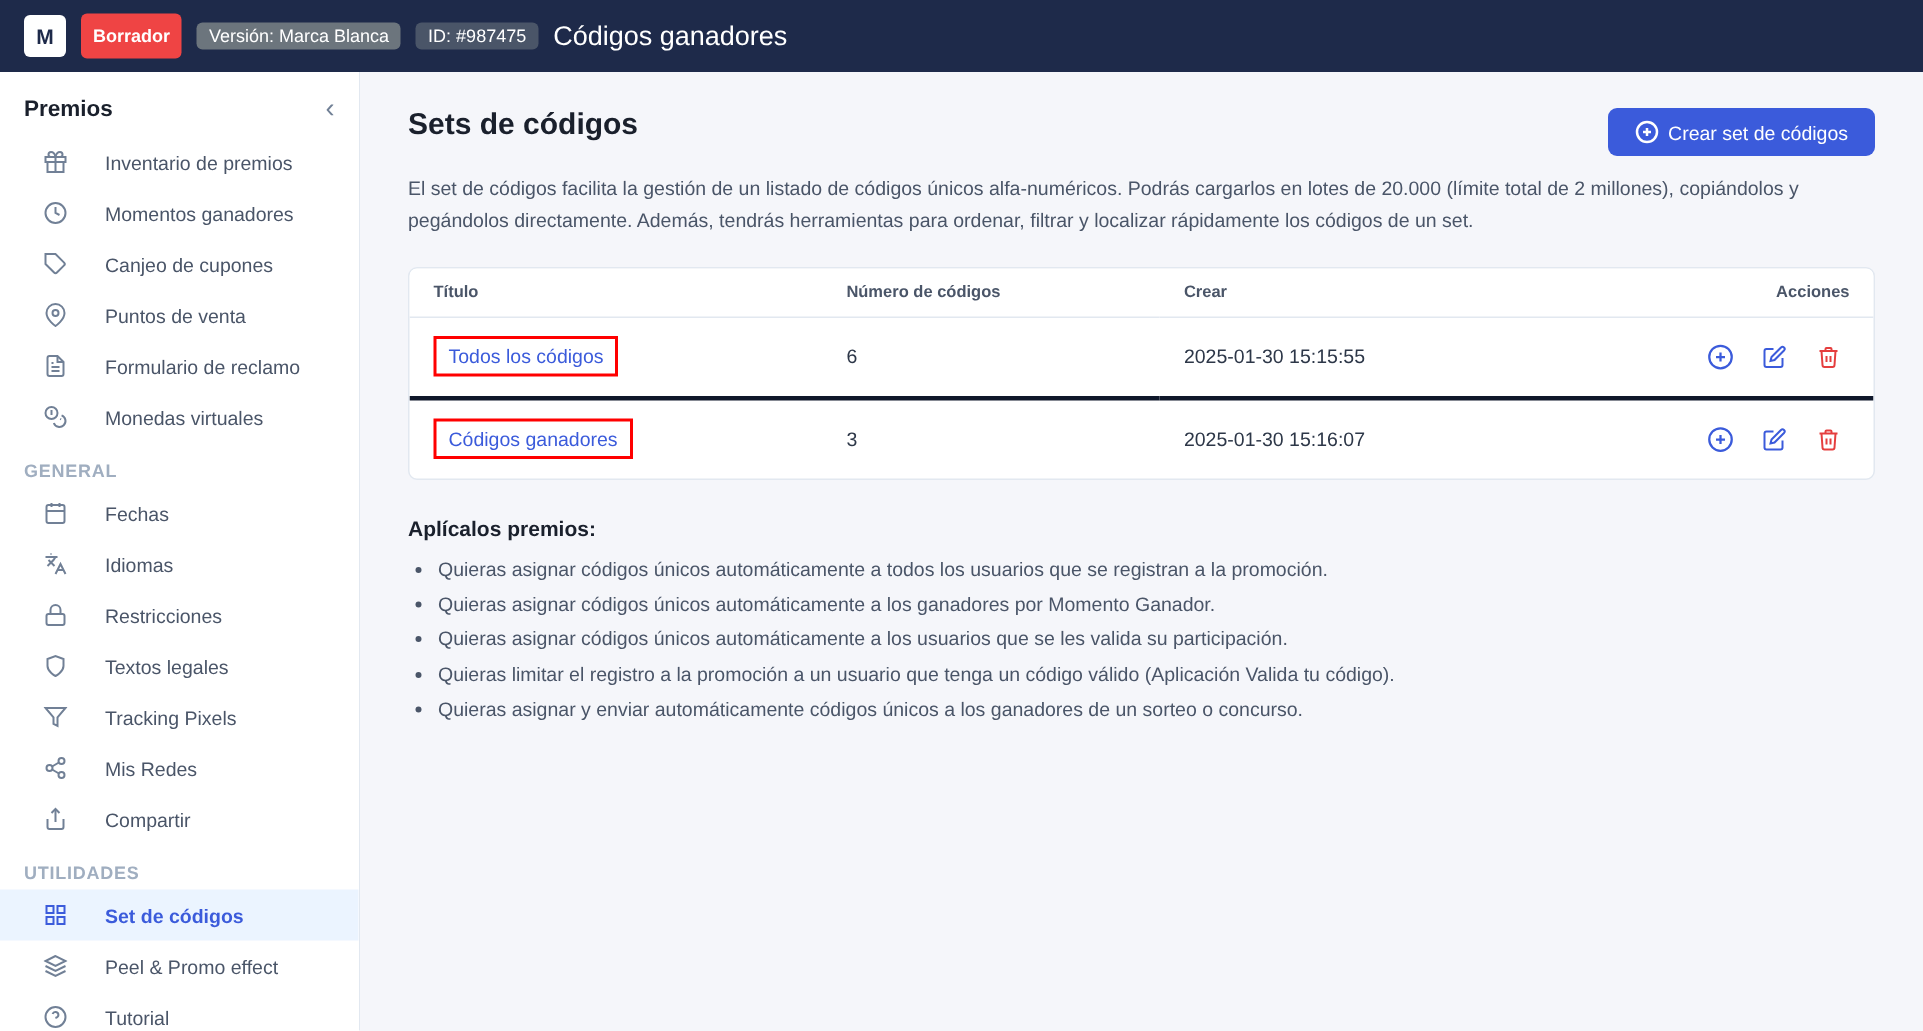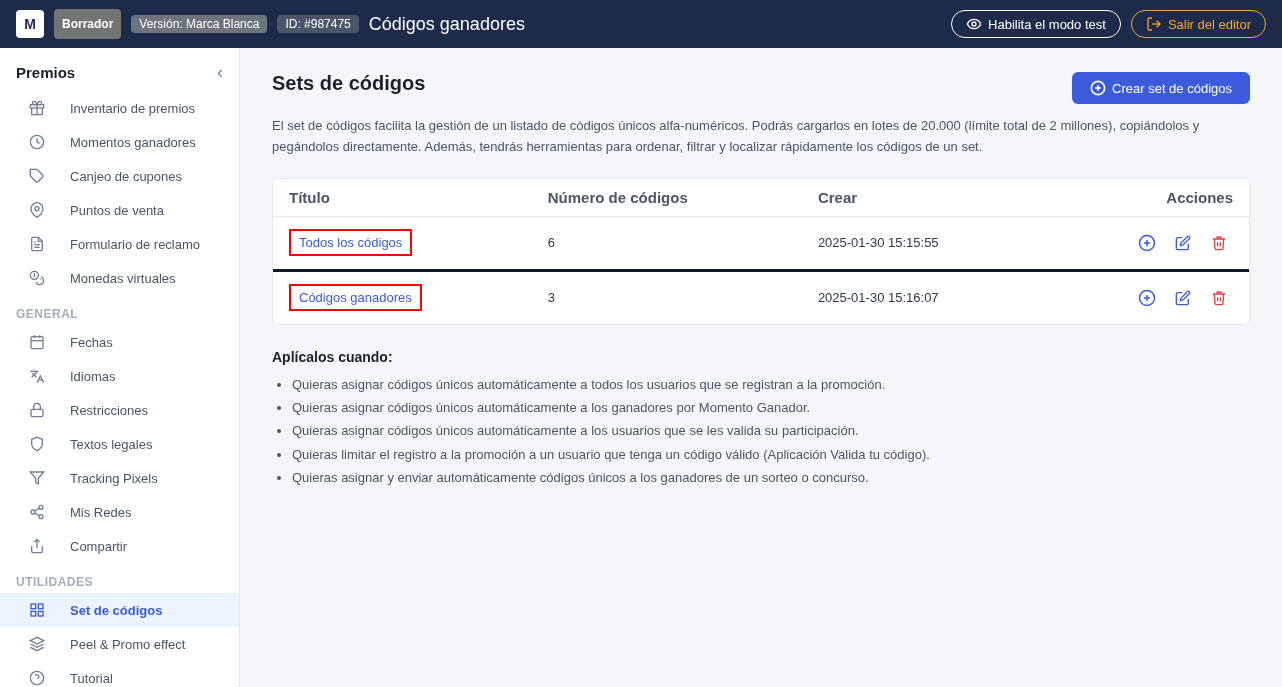--- a/index.html
+++ b/index.html
@@ -1,21 +1,21 @@
 <!DOCTYPE html>
 <html><head>
   <meta charset="utf-8">
   <style>
     * { box-sizing: border-box; margin: 0; padding: 0; }
     body { font-family: -apple-system, BlinkMacSystemFont, 'Segoe UI', sans-serif; font-size: 13px; background: #f5f6fa; display: flex; flex-direction: column; height: 687px; overflow: hidden; }
 
     
     .topbar { background: #1e2a4a; display: flex; align-items: center; padding: 0 16px; height: 48px; gap: 10px; flex-shrink: 0; }
     .topbar-logo { width: 28px; height: 28px; background: white; border-radius: 4px; display: flex; align-items: center; justify-content: center; color: #1e2a4a; font-weight: bold; font-size: 14px; flex-shrink: 0; }
-    .badge-borrador { background: #737373; color: white; border-radius: 4px; padding: 8px 8px; font-size: 12px; font-weight: 600; }
+    .badge-borrador { background: #ef4444; color: white; border-radius: 4px; padding: 8px 8px; font-size: 12px; font-weight: 600; }
     .badge-version { background: #6c757d; color: white; border-radius: 4px; padding: 2px 8px; font-size: 12px; }
     .badge-id { background: #4a5568; color: white; border-radius: 4px; padding: 2px 8px; font-size: 12px; }
     .topbar-title { color: white; font-size: 18px; font-weight: 500; flex: 1; }
     .topbar-actions { display: flex; gap: 10px; align-items: center; margin-left: auto; }
     .btn-test { background: transparent; border: 1.5px solid white; color: white; border-radius: 20px; padding: 5px 14px; font-size: 13px; cursor: pointer; display: flex; align-items: center; gap: 6px; }
     .btn-editor { background: transparent; border: 1.5px solid #f5a623; color: #f5a623; border-radius: 20px; padding: 5px 14px; font-size: 13px; cursor: pointer; display: flex; align-items: center; gap: 6px; }
 
     
     .layout { display: flex; flex: 1; overflow: hidden; }
 
@@ -34,21 +34,21 @@
     .main { flex: 1; overflow-y: auto; padding: 24px 32px; background: #f5f6fa; }
     .main-header { display: flex; align-items: flex-start; justify-content: space-between; margin-bottom: 12px; }
     .main-title { font-size: 20px; font-weight: 700; color: #1a202c; }
     .btn-create { background: #3b5bdb; color: white; border: none; border-radius: 6px; padding: 8px 18px; font-size: 13px; cursor: pointer; display: flex; align-items: center; gap: 6px; font-weight: 500; }
     .description { font-size: 13px; color: #4a5568; line-height: 1.6; margin-bottom: 20px; max-width: 960px; }
 
     
     .table-wrap { background: white; border-radius: 6px; border: 1px solid #e2e8f0; margin-bottom: 24px; overflow: hidden; }
     table { width: 100%; border-collapse: collapse; }
     thead tr { border-bottom: 1px solid #e2e8f0; }
-    th { padding: 10px 16px; text-align: left; font-size: 15px; font-weight: 600; color: #4a5568; background: white; }
+    th { padding: 10px 16px; text-align: left; font-size: 11px; font-weight: 600; color: #4a5568; background: white; }
     th.right { text-align: right; }
     td { padding: 12px 16px; font-size: 13px; color: #2d3748; border-bottom: 3px solid #0f172a; }
     tr:last-child td { border-bottom: none; }
     .td-link { color: #3b5bdb; cursor: pointer; border: 2px solid red; padding: 4px 8px; display: inline-block; }
     .td-actions { display: flex; align-items: center; justify-content: flex-end; gap: 8px; }
     .action-btn { background: none; border: none; cursor: pointer; display: flex; align-items: center; justify-content: center; width: 28px; height: 28px; border-radius: 4px; }
     .action-btn.add { color: #3b5bdb; }
     .action-btn.edit { color: #3b5bdb; }
     .action-btn.delete { color: #e53e3e; }
 
@@ -62,37 +62,20 @@
   </style>
 </head>
 <body>
 
 <div class="topbar">
   <div class="topbar-logo">M</div>
   <span class="badge-borrador">Borrador</span>
   <span class="badge-version">Versión: Marca Blanca</span>
   <span class="badge-id">ID: #987475</span>
   <span class="topbar-title">Códigos ganadores</span>
-  <div class="topbar-actions">
-    <button class="btn-test">
-      <svg width="16" height="16" viewBox="0 0 24 24" fill="none" stroke="currentColor" stroke-width="2">
-          <circle cx="12" cy="12" r="3"></circle>
-          <path d="M2 12s3-7 10-7 10 7 10 7-3 7-10 7-10-7-10-7z"></path>
-        </svg>
-      <span>Habilita el modo test</span>
-    </button>
-    <button class="btn-editor">
-      <svg width="16" height="16" viewBox="0 0 24 24" fill="none" stroke="currentColor" stroke-width="2">
-          <path d="M9 21H5a2 2 0 0 1-2-2V5a2 2 0 0 1 2-2h4"></path>
-          <polyline points="16 17 21 12 16 7"></polyline>
-          <line x1="21" y1="12" x2="9" y2="12"></line>
-        </svg>
-      <span>Salir del editor</span>
-    </button>
-  </div>
 </div>
 
 <div class="layout">
 
   <nav class="sidebar">
     <div class="sidebar-header">
       <span class="sidebar-section-title">Premios</span>
       <button class="sidebar-collapse-btn">‹</button>
     </div>
 
@@ -358,21 +341,21 @@
                     </svg>
           </button>
         </div>
       </td>
     </tr>
           </tbody>
       </table>
     </div>
 
     <div class="applies-section">
-      <p class="applies-title">Aplícalos cuando:</p>
+      <p class="applies-title">Aplícalos premios:</p>
       <ul class="applies-list" id="applies-list">
           <li>Quieras asignar códigos únicos automáticamente a todos los usuarios que se registran a la promoción.</li>
           <li>Quieras asignar códigos únicos automáticamente a los ganadores por Momento Ganador.</li>
           <li>Quieras asignar códigos únicos automáticamente a los usuarios que se les valida su participación.</li>
           <li>Quieras limitar el registro a la promoción a un usuario que tenga un código válido (Aplicación Valida tu código).</li>
           <li>Quieras asignar y enviar automáticamente códigos únicos a los ganadores de un sorteo o concurso.</li>
         </ul>
     </div>
   </main>
 </div>

